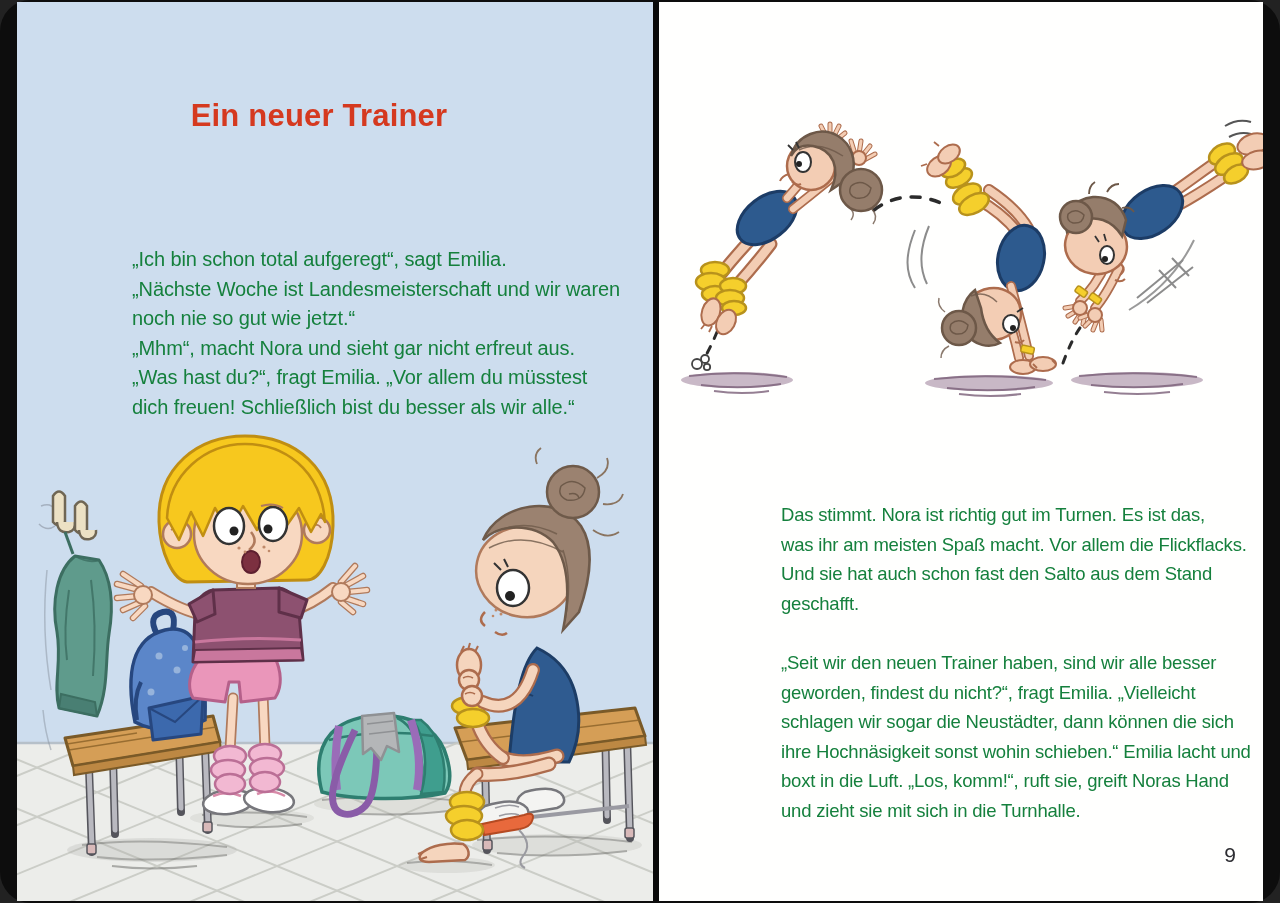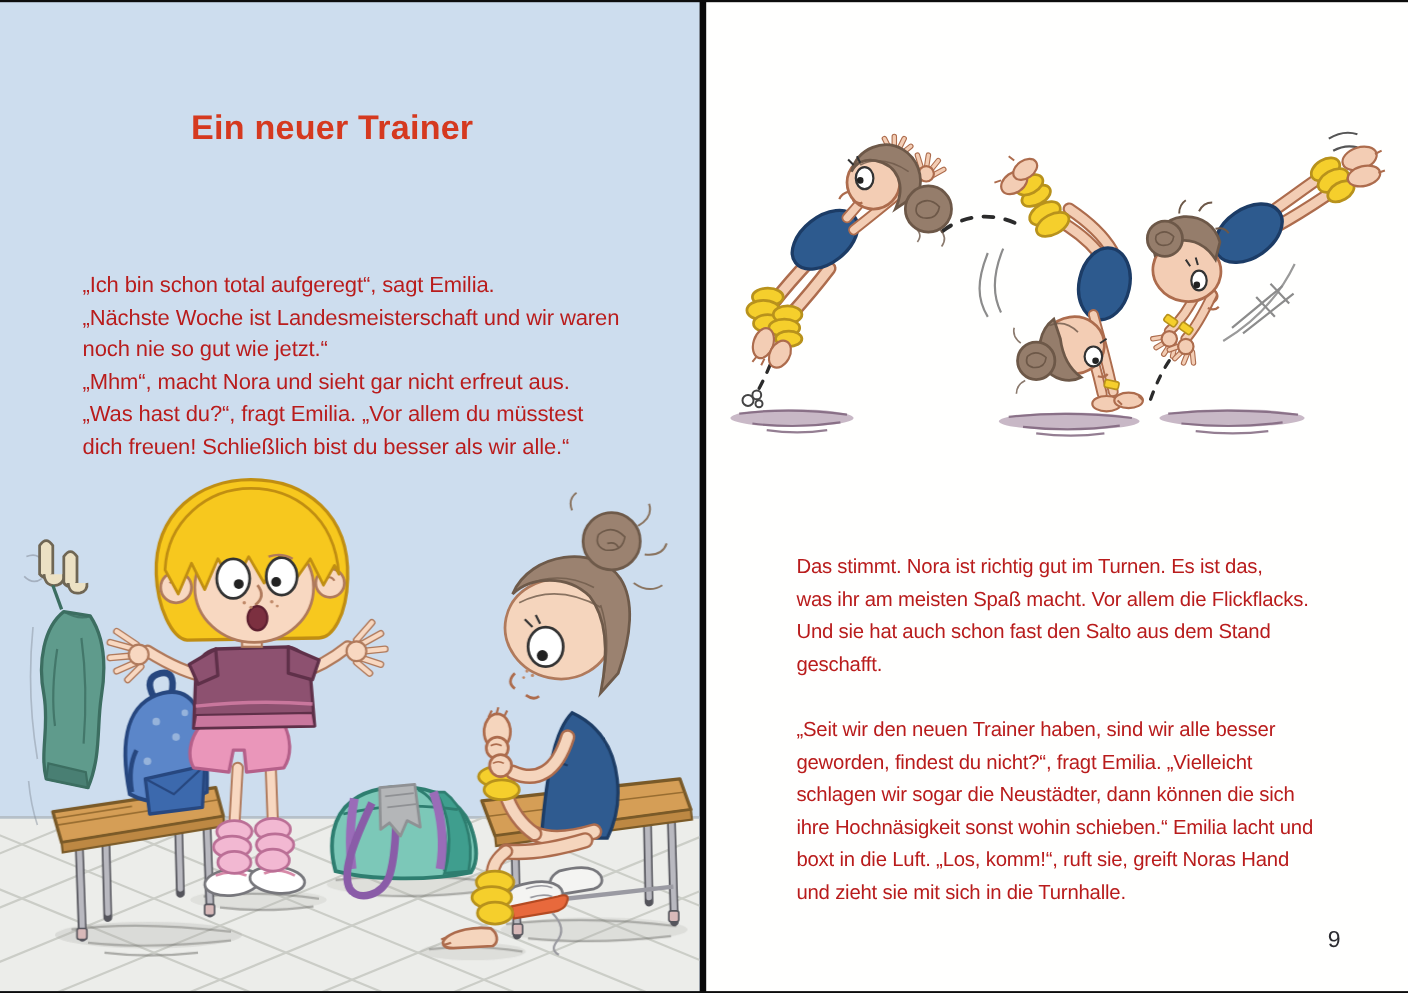--- a/index.html
+++ b/index.html
@@ -1,32 +1,33 @@
 <!DOCTYPE html>
 <html><head>
 <meta charset="utf-8">
 <style>
   html,body{margin:0;padding:0;background:#222;}
   .book{
     position:relative;width:1280px;height:903px;
     background:#0d0d0d;display:flex;box-sizing:border-box;
-    padding:2px 0;
+    padding:2px 17px;
     font-family:"Liberation Sans","DejaVu Sans",sans-serif;
+    border-radius:31px;
   }
   .page{position:relative;height:899px;overflow:hidden}
   .page-left{width:636px;background:#cdddee}
   .spine{width:6px;background:#0a0a0a}
   .page-right{flex:1;background:#fffffe}
   .chapter-title{
     position:absolute;left:0;top:96px;width:604px;margin:0;
     text-align:center;font-size:31px;font-weight:700;
     color:#d5391f;letter-spacing:.2px;
   }
   .body-text{
-    white-space:pre-line;color:#b91c1c;
+    white-space:pre-line;color:#15803d;margin-left:40px;
   }
   .left-body{
     position:absolute;left:75px;top:243px;width:545px;
     font-size:20px;line-height:29.5px;letter-spacing:-.1px;
   }
   .para-1{position:absolute;left:82px;top:498px;width:560px;
     font-size:18.5px;line-height:29.5px;letter-spacing:-.2px;}
   .para-2{position:absolute;left:82px;top:646px;width:560px;
     font-size:18.5px;line-height:29.5px;letter-spacing:-.2px;}
   .page-number{

